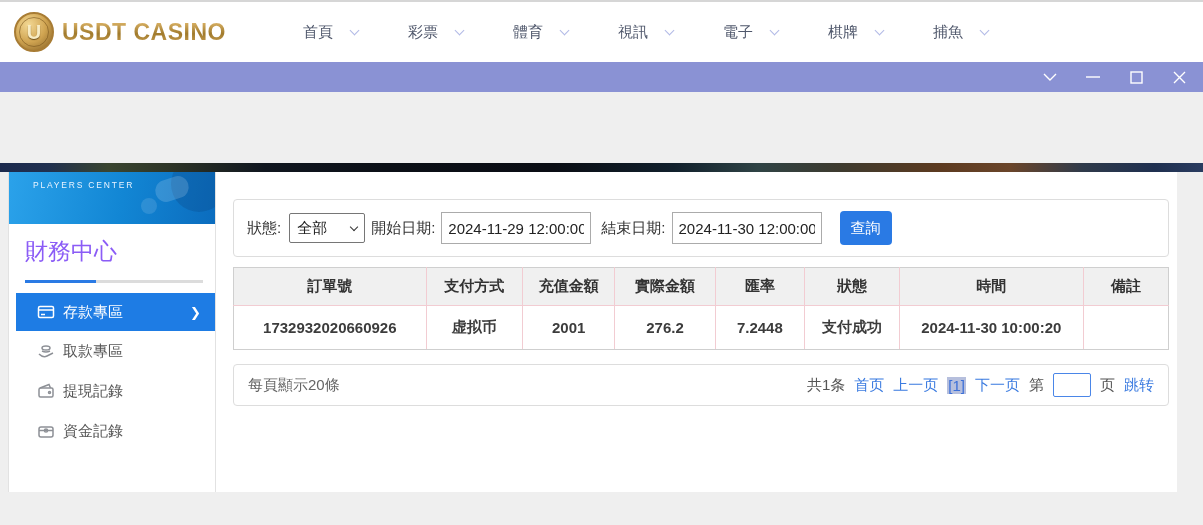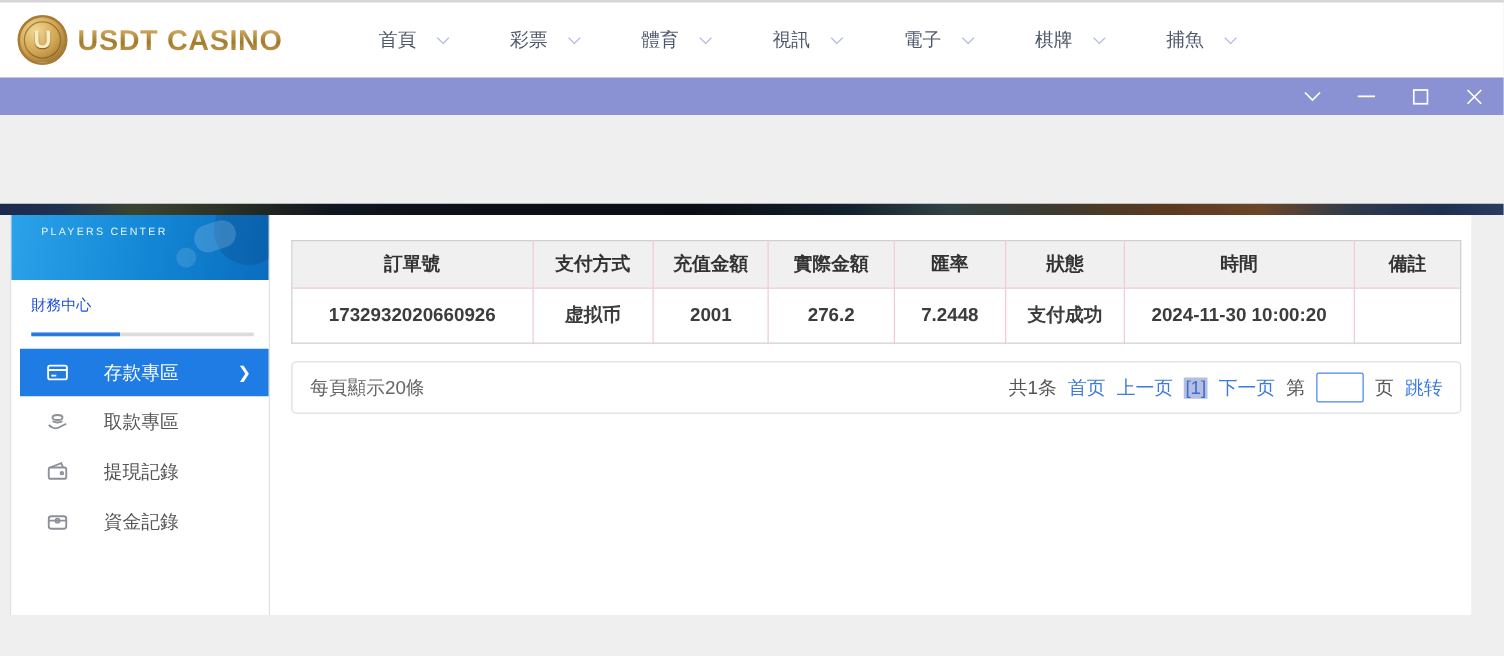--- a/index.html
+++ b/index.html
@@ -43,25 +43,25 @@
                padding:7px 0 0 24px; position:relative; overflow:hidden; }
   .sb-title { font-size:20px; color:#ffffff; line-height:24px; }
   .sb-sub { font-size:8.5px; color:#eaf4ff; letter-spacing:1.8px; margin-top:1px; }
   .sb-decor1 { position:absolute; right:-12px; top:-16px; width:56px; height:56px; border-radius:50%;
                background:rgba(10,70,130,.28); }
   .sb-decor2 { position:absolute; right:26px; top:6px; width:34px; height:22px; border-radius:11px;
                background:rgba(255,255,255,.16); transform:rotate(-18deg); }
   .sb-decor3 { position:absolute; right:58px; top:26px; width:16px; height:16px; border-radius:50%;
                background:rgba(255,255,255,.12); }
   .sb-section { padding:12px 12px 0 16px; }
-  .sb-section-title { font-size:12px; color:#1d4ed8; }
+  .sb-section-title { font-size:23px; color:#8b5cf6; }
   .sb-rule { margin-top:13px; height:3px; background:#dcdcdc; position:relative; }
   .sb-rule-accent { position:absolute; left:0; top:0; height:3px; width:40%; background:#2a7ae4; }
   .sb-menu { margin-top:10px; }
-  .sb-item { height:40px; display:flex; align-items:center; gap:28px; padding-left:28px; font-size:15px;
+  .sb-item { height:40px; display:flex; align-items:center; gap:8px; padding-left:28px; font-size:15px;
              color:#555; cursor:pointer; }
   .sb-item .ico { width:18px; height:18px; color:#8d9096; flex:0 0 18px; }
   .sb-item.active { height:38px; margin-left:7px; background:#1e7ce4; color:#ffffff; position:relative; padding-left:21px; }
   .sb-item.active .ico { color:#ffffff; }
   .sb-item.active .arrow { position:absolute; right:14px; font-size:13px; color:#fff; }
 
   
   .main-panel { position:absolute; left:216px; top:0; width:961px; height:320px; background:#ffffff;
                 padding:10px 8px 0 17px; }
   .tabs { display:flex; gap:12px; }
@@ -226,20 +226,32 @@
         <div class="sb-item">
           
           
         </div>
       </div>
     </div>
 
     <div class="main-panel">
 
 
+      <div class="filter-card">
+        <span class="f-label">狀態:</span>
+        <div class="select-box">
+          <span>全部</span>
+          <span class="select-chev"></span>
+        </div>
+        <span class="f-label">開始日期:</span>
+        <input class="date-input" type="text" value="2024-11-29 12:00:00" style="">
+        <span class="f-label">結束日期:</span>
+        <input class="date-input" type="text" value="2024-11-30 12:00:00" style="">
+        <button class="query-btn">查詢</button>
+      </div>
 
       <table class="data-table">
         <thead>
           <tr>
             <th class="col-order">訂單號</th>
             <th class="col-pay">支付方式</th>
             <th class="col-amt">充值金額</th>
             <th class="col-actual">實際金額</th>
             <th class="col-rate">匯率</th>
             <th class="col-status">狀態</th>

